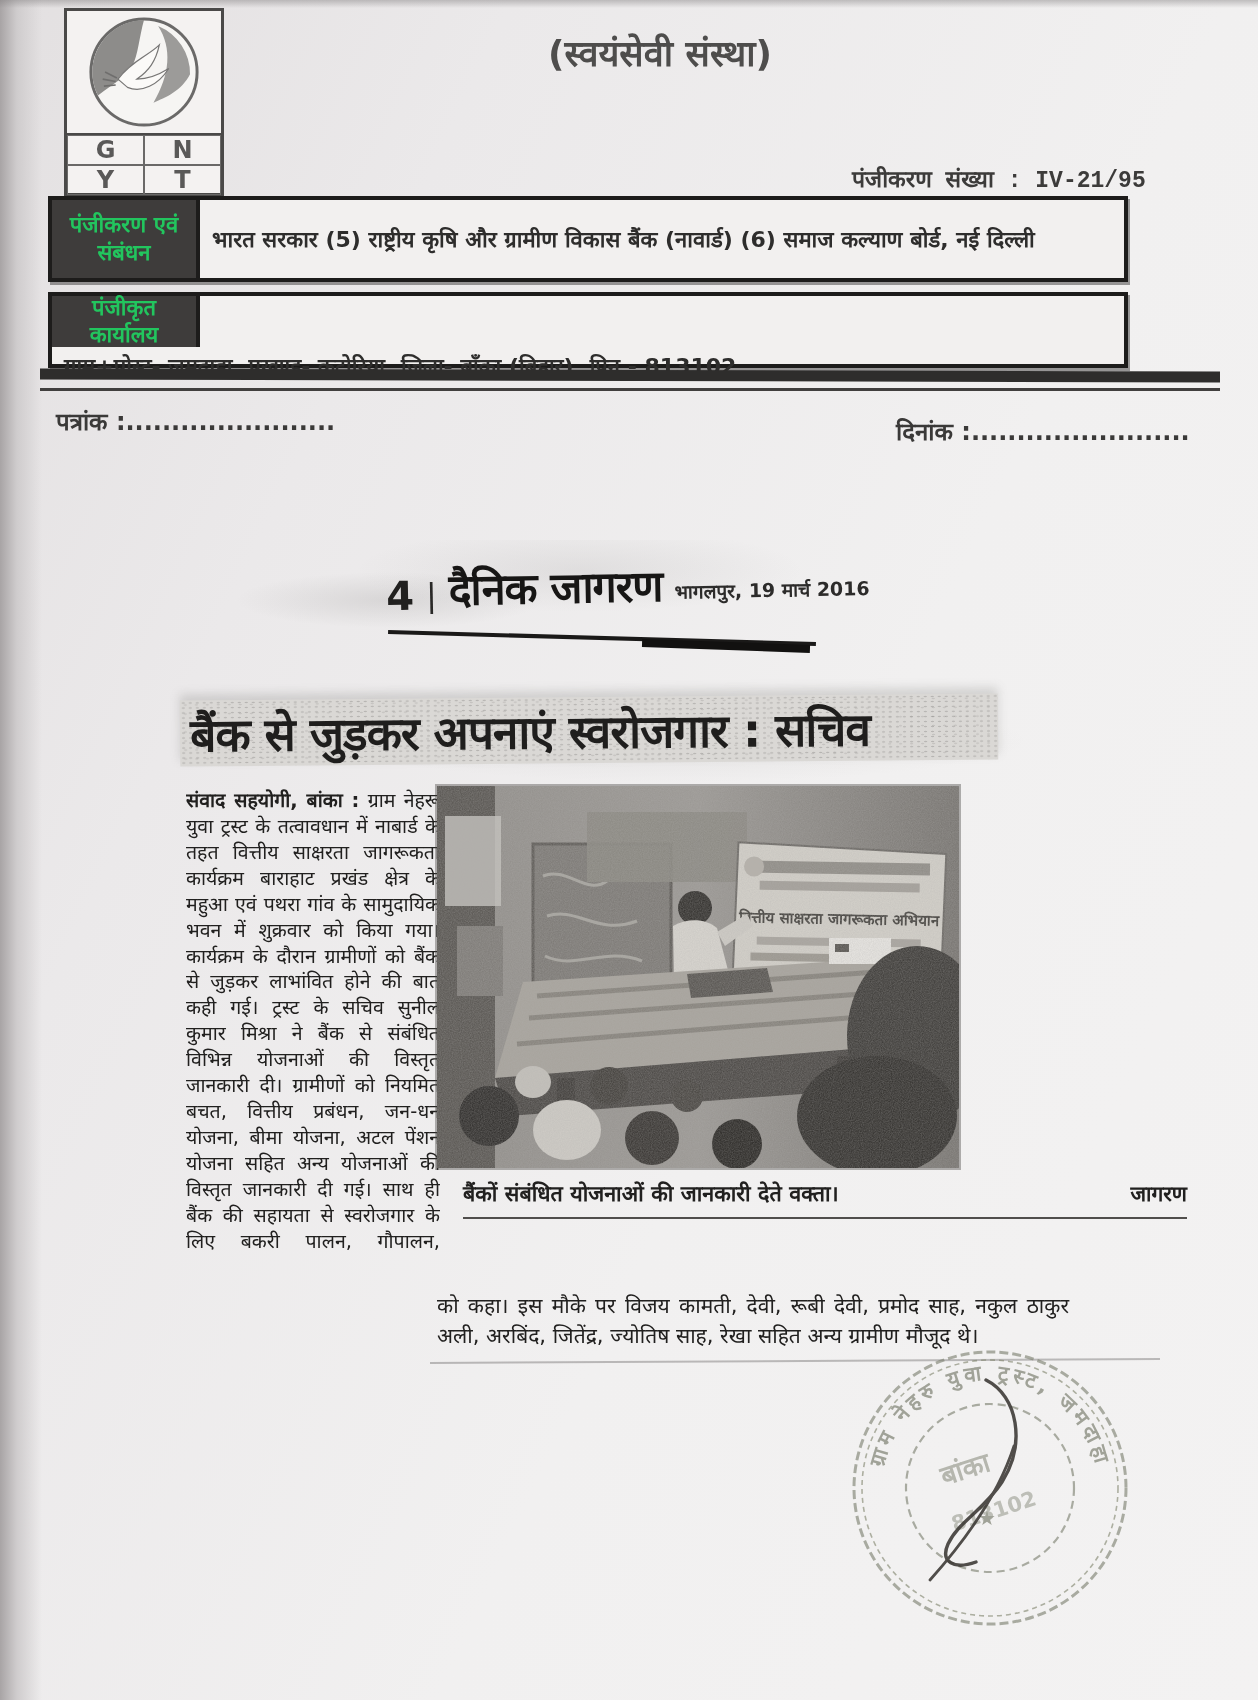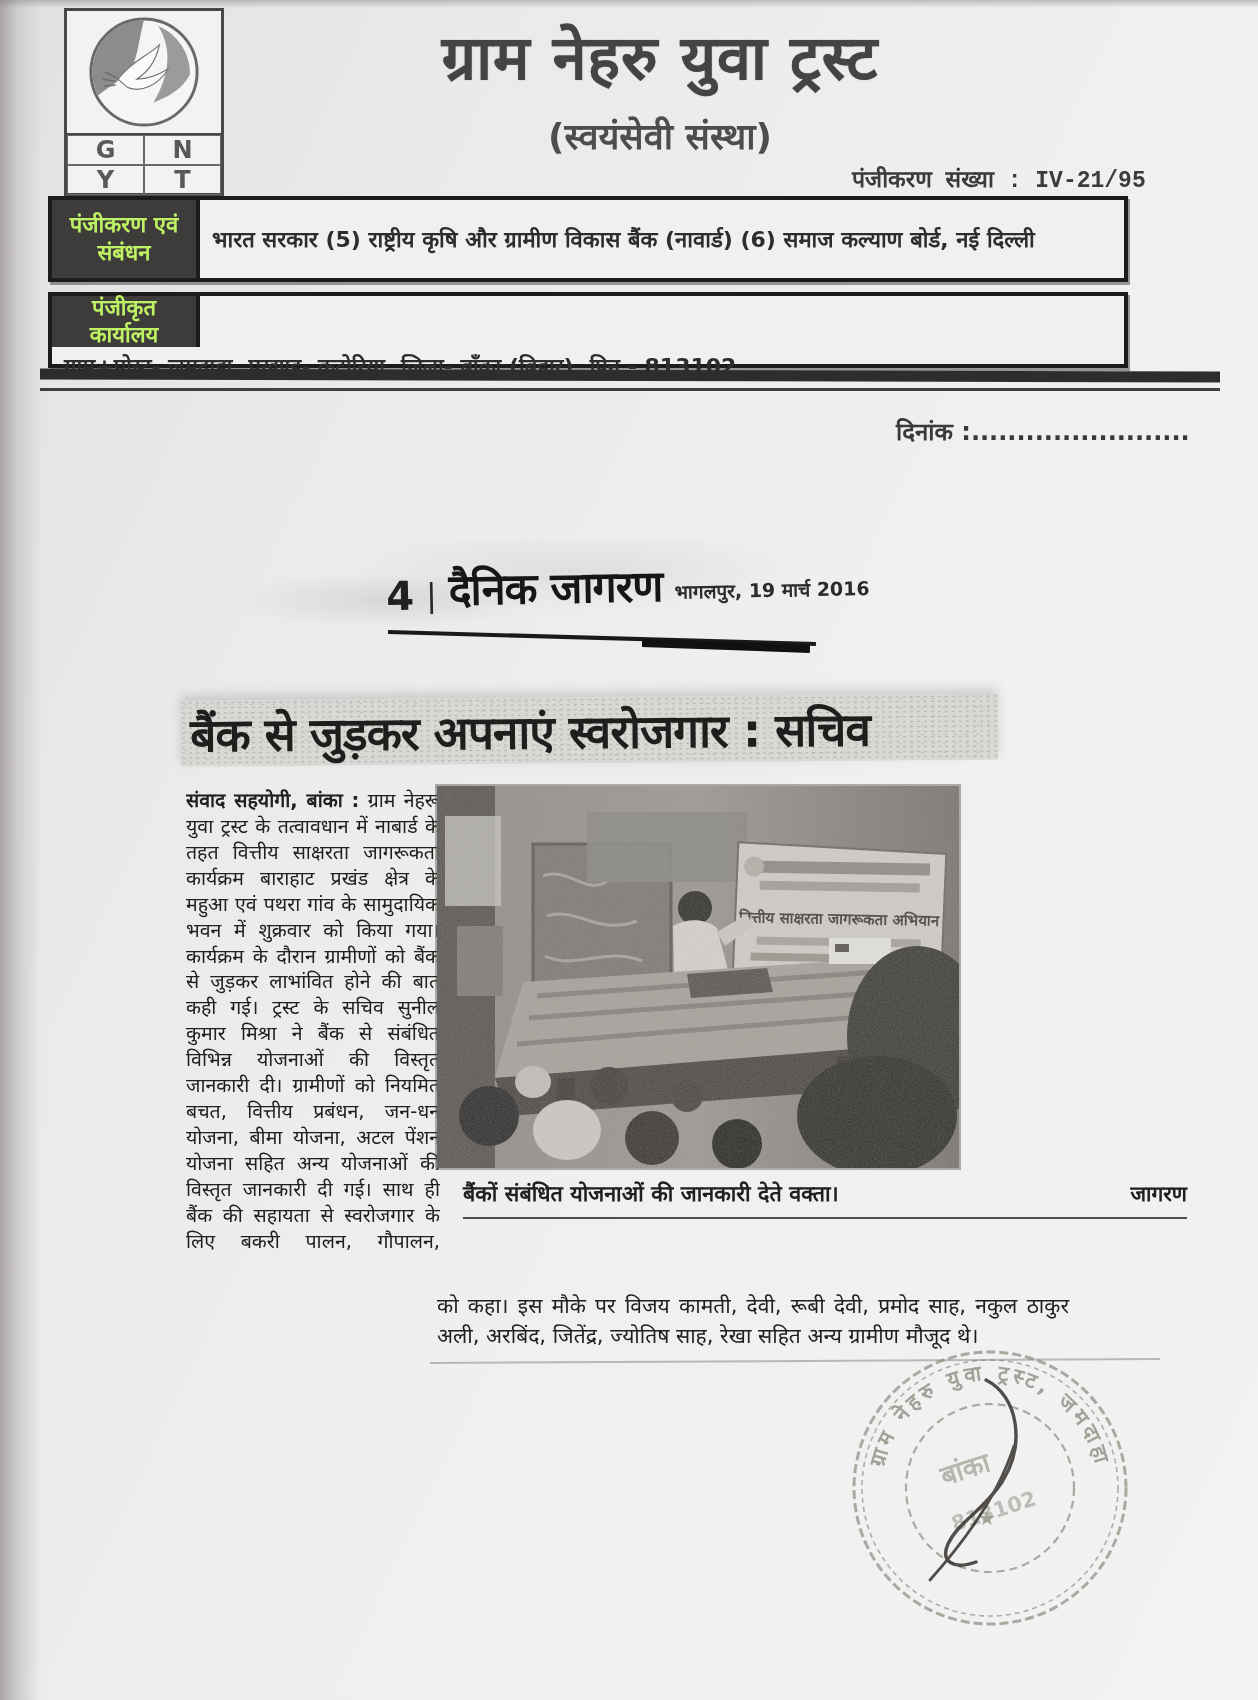--- a/index.html
+++ b/index.html
@@ -30,21 +30,21 @@
   .brand{position:absolute;left:230px;top:14px;width:860px;text-align:center;}
   .brand-title{font-size:61px;font-weight:800;color:#454443;letter-spacing:1px;
     text-shadow:0 0 1px #6a6968;}
   .brand-sub{margin-top:14px;font-size:36px;font-weight:700;color:#4e4d4c;}
   .regno{position:absolute;left:852px;top:162px;width:320px;font-size:23px;font-weight:700;color:#3c3b3a;font-family:Liberation Mono, monospace;}
 
   .info-row{position:absolute;left:48px;width:1080px;border:4px solid #1d1c1b;
     background:#f2f0ef;box-sizing:border-box;display:flex;box-shadow:2px 3px 0 rgba(60,58,57,.5);}
   .row1{top:196px;height:86px;}
   .row2{top:292px;height:76px;flex-direction:column;}
-  .row-label{width:144px;background:#3e3c3b;color:#bef264;font-weight:700;font-size:22px;
+  .row-label{width:144px;background:#3e3c3b;color:#22c55e;font-weight:700;font-size:22px;
     display:flex;flex-direction:column;align-items:center;justify-content:center;gap:3px;
     border-right:4px solid #1d1c1b;text-align:center;line-height:1.1;}
   .row-content{flex:1;padding:3px 12px;font-size:22px;font-weight:600;color:#2e2d2c;
     display:flex;flex-direction:column;justify-content:center;line-height:1.5;}
   .row2 .row-content{text-align:left;}
 
   .rule-thick{position:absolute;left:40px;top:370px;width:1180px;height:11px;background:#2e2d2c;transform:rotate(.15deg);}
   .rule-thin{position:absolute;left:40px;top:388px;width:1180px;height:3px;background:#413f3e;}
 
   .patrank{position:absolute;left:56px;top:404px;font-size:24px;font-weight:700;color:#3a3938;}
@@ -114,21 +114,20 @@
     </div>
     <div class="logo-grid">
       <div class="logo-cell">G</div>
       <div class="logo-cell">N</div>
       <div class="logo-cell">Y</div>
       <div class="logo-cell">T</div>
     </div>
   </div>
 
   <div class="brand">
-    <div class="brand-title">ग्राम नेहरु युवा ट्रस्ट</div>
     <div class="brand-sub">(स्वयंसेवी संस्था)</div>
   </div>
   <div class="regno">पंजीकरण संख्या : IV-21/95</div>
 
   <div class="info-row row1">
     <div class="row-label">
       <span>पंजीकरण एवं</span>
       <span>संबंधन</span>
     </div>
     <div class="row-content">
@@ -142,20 +141,21 @@
       <span>कार्यालय</span>
     </div>
     <div class="row-content">
       <span>ग्राम+पोस्ट- जमदाहा, प्रखण्ड- कटोरिया, जिला- बाँका (बिहार), पिन - 813102</span>
     </div>
   </div>
 
   <div class="rule-thick"></div>
   <div class="rule-thin"></div>
 
+  <div class="patrank">पत्रांक :.......................</div>
   <div class="dinank">दिनांक :........................</div>
 
   <div class="clip-bg"></div>
 
   <div class="masthead">
     <span class="mast-page">4</span>
     <span class="mast-sep">|</span>
     <span class="mast-name">दैनिक जागरण</span>
     <span class="mast-edition">भागलपुर, 19 मार्च 2016</span>
   </div>

